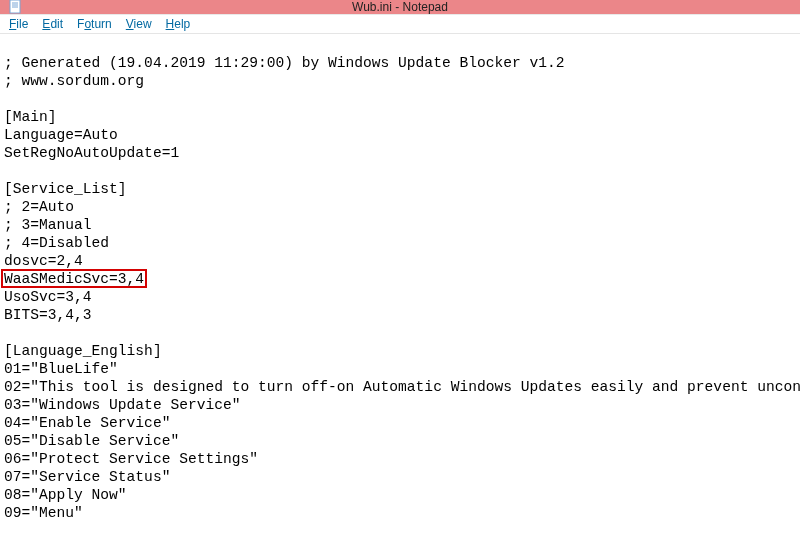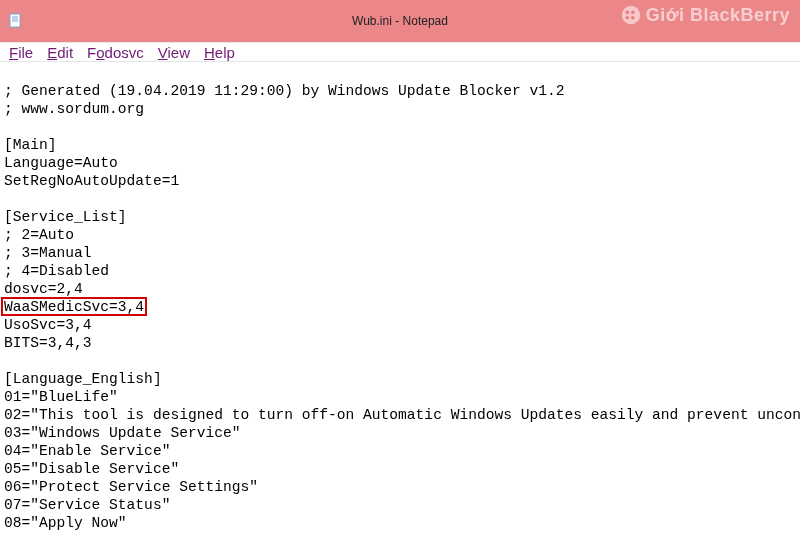--- a/index.html
+++ b/index.html
@@ -5,21 +5,21 @@
     * { margin: 0; padding: 0; box-sizing: border-box; }
     body {
       width: 800px;
       height: 533px;
       font-family: "Segoe UI", Tahoma, sans-serif;
       overflow: hidden;
       background: #fff;
       position: relative;
     }
     .titlebar {
-      height: 42px;
+      height: 14px;
       background: rgba(228, 94, 98, 0.75);
       color: #1a1a1a;
       display: flex;
       align-items: center;
       position: relative;
     }
     .titlebar-icon {
       width: 16px;
       height: 16px;
       margin-left: 8px;
@@ -51,23 +51,23 @@
     .menubar {
       height: 20px;
       background: #fff;
       border-bottom: 1px solid #e5e5e5;
       border-top: 1px solid #e9e9e9;
       display: flex;
       align-items: center;
       padding: 0 2px;
     }
     .menu-item {
-      font-size: 15px;
+      font-size: 12px;
       padding: 1px 7px;
-      color: #701a75;
+      color: #0369a1;
       cursor: default;
     }
     .menu-item .underline { text-decoration: underline; }
     .content {
       padding: 2px 4px;
       font-family: Consolas, "Courier New", monospace;
       font-size: 14.6px;
       line-height: 18px;
       color: #000;
       white-space: pre;
@@ -86,34 +86,24 @@
 <div class="titlebar">
   <span class="titlebar-icon">
     <svg width="16" height="16" viewBox="0 0 16 16">
       <rect x="2" y="1" width="10" height="13" fill="#fff" stroke="#7aa6d6" stroke-width="1"></rect>
       <line x1="4" y1="4" x2="10" y2="4" stroke="#7aa6d6" stroke-width="1"></line>
       <line x1="4" y1="6" x2="10" y2="6" stroke="#7aa6d6" stroke-width="1"></line>
       <line x1="4" y1="8" x2="10" y2="8" stroke="#7aa6d6" stroke-width="1"></line>
     </svg>
   </span>
   <span class="titlebar-title">Wub.ini - Notepad</span>
-  <div class="watermark">
-    <svg width="22" height="22" viewBox="0 0 24 24">
-      <circle cx="12" cy="12" r="10" fill="rgba(255,255,255,0.55)"></circle>
-      <circle cx="8" cy="9" r="2" fill="rgba(228,94,98,0.7)"></circle>
-      <circle cx="14" cy="9" r="2" fill="rgba(228,94,98,0.7)"></circle>
-      <circle cx="8" cy="15" r="2" fill="rgba(228,94,98,0.7)"></circle>
-      <circle cx="14" cy="15" r="2" fill="rgba(228,94,98,0.7)"></circle>
-    </svg>
-    <span>Giới BlackBerry</span>
-  </div>
 </div>
 
 <div class="menubar">
   <div class="menu-item"><span class="underline">F</span><span>ile</span></div>
   <div class="menu-item"><span class="underline">E</span><span>dit</span></div>
-  <div class="menu-item">F<span class="underline">o</span><span>dosvc</span></div>
+  <div class="menu-item">F<span class="underline">o</span><span>turn</span></div>
   <div class="menu-item"><span class="underline">V</span><span>iew</span></div>
   <div class="menu-item"><span class="underline">H</span><span>elp</span></div>
 </div>
 
 <div class="content" id="editor">
 <div class="line">; Generated (19.04.2019 11:29:00) by Windows Update Blocker v1.2</div><div class="line">; www.sordum.org</div><div class="line"></div><div class="line">[Main]</div><div class="line">Language=Auto</div><div class="line">SetRegNoAutoUpdate=1</div><div class="line"></div><div class="line">[Service_List]</div><div class="line">; 2=Auto</div><div class="line">; 3=Manual</div><div class="line">; 4=Disabled</div><div class="line">dosvc=2,4</div><div class="line">WaaSMedicSvc=3,4</div><div class="line">UsoSvc=3,4</div><div class="line">BITS=3,4,3</div><div class="line"></div><div class="line">[Language_English]</div><div class="line">01="BlueLife"</div><div class="line">02="This tool is designed to turn off-on Automatic Windows Updates easily and prevent uncontrolled</div><div class="line">03="Windows Update Service"</div><div class="line">04="Enable Service"</div><div class="line">05="Disable Service"</div><div class="line">06="Protect Service Settings"</div><div class="line">07="Service Status"</div><div class="line">08="Apply Now"</div><div class="line">09="Menu"</div><div class="highlight-box" style="left: 1px; top: 235px; width: 146px; height: 19px;"></div></div>
 
 </body></html>

